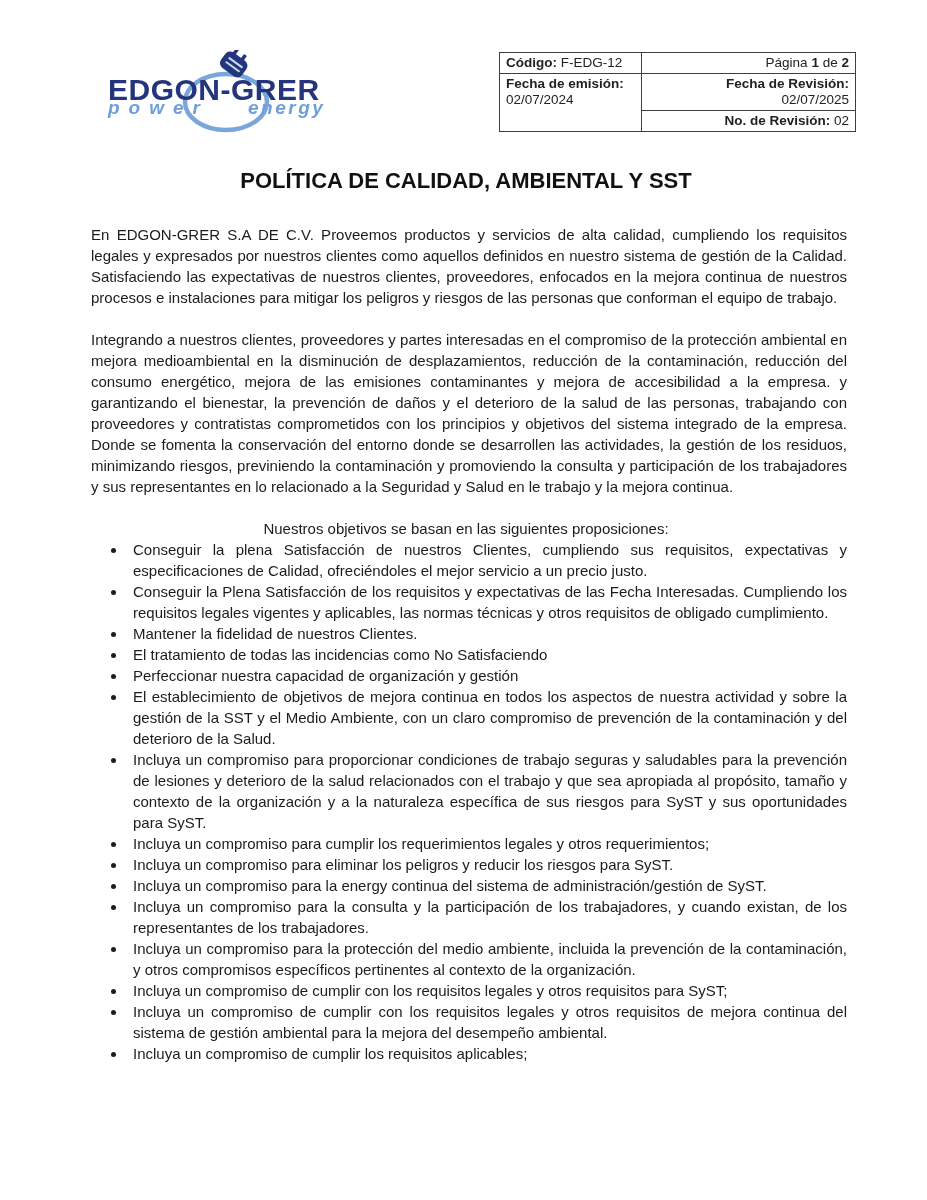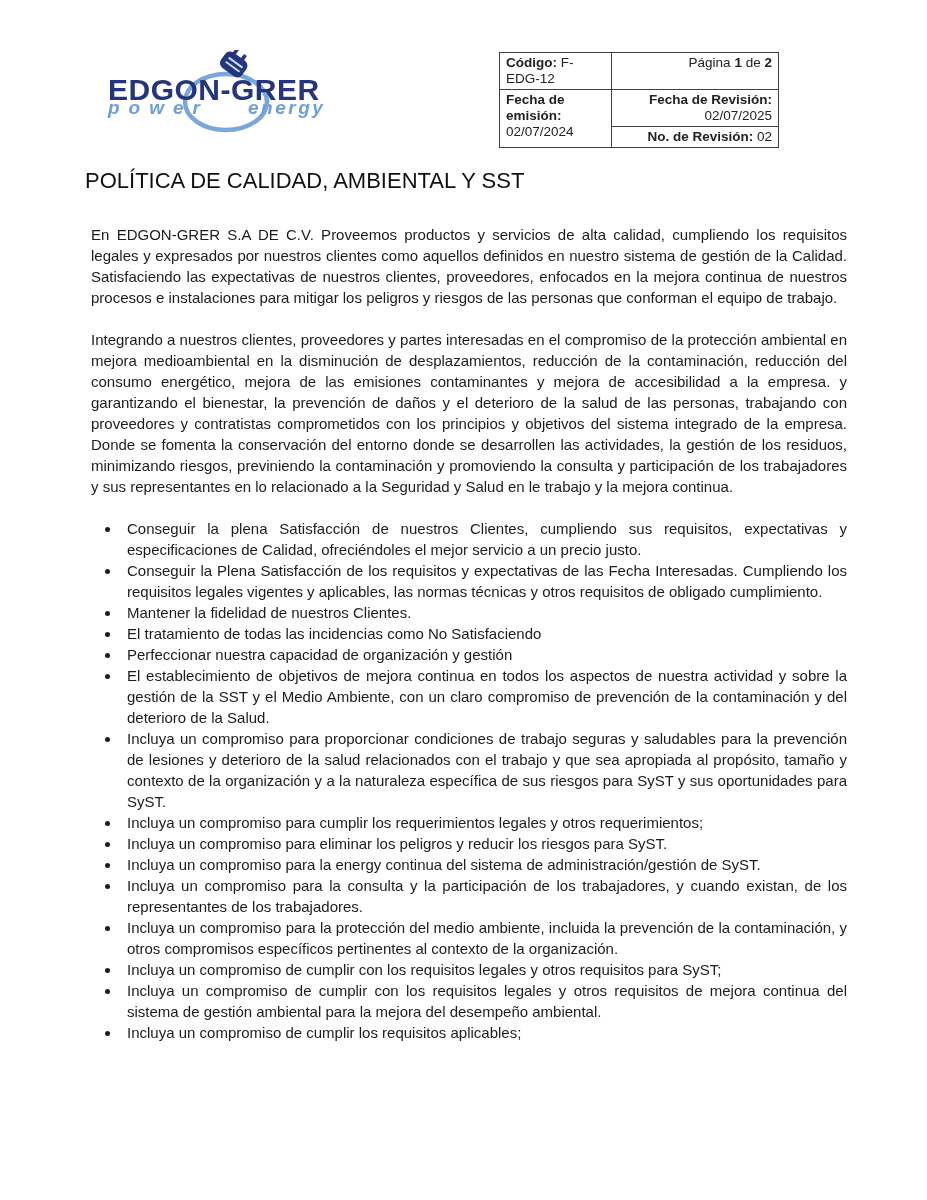--- a/index.html
+++ b/index.html
@@ -20,38 +20,38 @@
   }
   .logo-sub {
     position:absolute; top:47px; font-size:19px; font-weight:700;
     font-style:italic; color:#6f9fd8; white-space:nowrap;
   }
   .logo-power  { left:10px;  letter-spacing:9px; }
   .logo-energy { left:150px; letter-spacing:2.5px; }
 
   
   .doc-table {
-    position:absolute; left:499px; top:52px; width:280px;
+    position:absolute; left:499px; top:52px; width:357px;
     border-collapse:collapse; font-size:13.5px; line-height:16px; color:#222;
   }
   .doc-table td { border:1px solid #3f3f3f; padding:2px 6px; vertical-align:top; }
   .doc-table .c-left  { width:40%; text-align:left; }
   .doc-table .c-right { width:60%; text-align:right; }
   .doc-table b { font-weight:700; }
 
   
   .content { position:absolute; left:85px; top:168px; width:762px; font-size:15px; line-height:21px; }
   .doc-title {
-    font-size:22px; font-weight:400; line-height:26px;
+    text-align:center; font-size:22px; font-weight:700; line-height:26px;
     margin-bottom:30px; color:#111;
   }
   .content p { text-align:justify; margin-bottom:21px;margin-left:6px; }
   .objectives-intro { text-align:center; }
   .objectives { margin:0; padding-left:36px; list-style:disc outside; }
-  .objectives li { text-align:justify; padding-left:6px; }
+  .objectives li { text-align:justify; padding-left:6px;margin-left:6px; }
 </style>
 </head>
 <body>
 
 <div class="page">
 
   <div class="logo">
     <svg width="245" height="85" viewBox="0 0 245 85">
       <ellipse cx="128" cy="52" rx="41" ry="28" fill="none" stroke="#7aa7db" stroke-width="4.5"></ellipse>
       <g transform="translate(136,14) rotate(36)">
@@ -99,20 +99,21 @@
       </tr>
     </tbody>
   </table>
 
   <div class="content">
     <div class="doc-title">POLÍTICA DE CALIDAD, AMBIENTAL Y SST</div>
 
     <p>En EDGON-GRER S.A DE C.V. Proveemos productos y servicios de alta calidad, cumpliendo los requisitos legales y expresados por nuestros clientes como aquellos definidos en nuestro sistema de gestión de la Calidad. Satisfaciendo las expectativas de nuestros clientes, proveedores, enfocados en la mejora continua de nuestros procesos e instalaciones para mitigar los peligros y riesgos de las personas que conforman el equipo de trabajo.</p>
     <p>Integrando a nuestros clientes, proveedores y partes interesadas en el compromiso de la protección ambiental en mejora medioambiental en la disminución de desplazamientos, reducción de la contaminación, reducción del consumo energético, mejora de las emisiones contaminantes y mejora de accesibilidad a la empresa. y garantizando el bienestar, la prevención de daños y el deterioro de la salud de las personas, trabajando con proveedores y contratistas comprometidos con los principios y objetivos del sistema integrado de la empresa. Donde se fomenta la conservación del entorno donde se desarrollen las actividades, la gestión de los residuos, minimizando riesgos, previniendo la contaminación y promoviendo la consulta y participación de los trabajadores y sus representantes en lo relacionado a la Seguridad y Salud en le trabajo y la mejora continua.</p>
 
+    <div class="objectives-intro">Nuestros objetivos se basan en las siguientes proposiciones:</div>
 
     <ul class="objectives">
       <li>Conseguir la plena Satisfacción de nuestros Clientes, cumpliendo sus requisitos, expectativas y especificaciones de Calidad, ofreciéndoles el mejor servicio a un precio justo.</li>
       <li>Conseguir la Plena Satisfacción de los requisitos y expectativas de las Fecha Interesadas. Cumpliendo los requisitos legales vigentes y aplicables, las normas técnicas y otros requisitos de obligado cumplimiento.</li>
       <li>Mantener la fidelidad de nuestros Clientes.</li>
       <li>El tratamiento de todas las incidencias como No Satisfaciendo</li>
       <li>Perfeccionar nuestra capacidad de organización y gestión</li>
       <li>El establecimiento de objetivos de mejora continua en todos los aspectos de nuestra actividad y sobre la gestión de la SST y el Medio Ambiente, con un claro compromiso de prevención de la contaminación y del deterioro de la Salud.</li>
       <li>Incluya un compromiso para proporcionar condiciones de trabajo seguras y saludables para la prevención de lesiones y deterioro de la salud relacionados con el trabajo y que sea apropiada al propósito, tamaño y contexto de la organización y a la naturaleza específica de sus riesgos para SyST y sus oportunidades para SyST.</li>
       <li>Incluya un compromiso para cumplir los requerimientos legales y otros requerimientos;</li>

